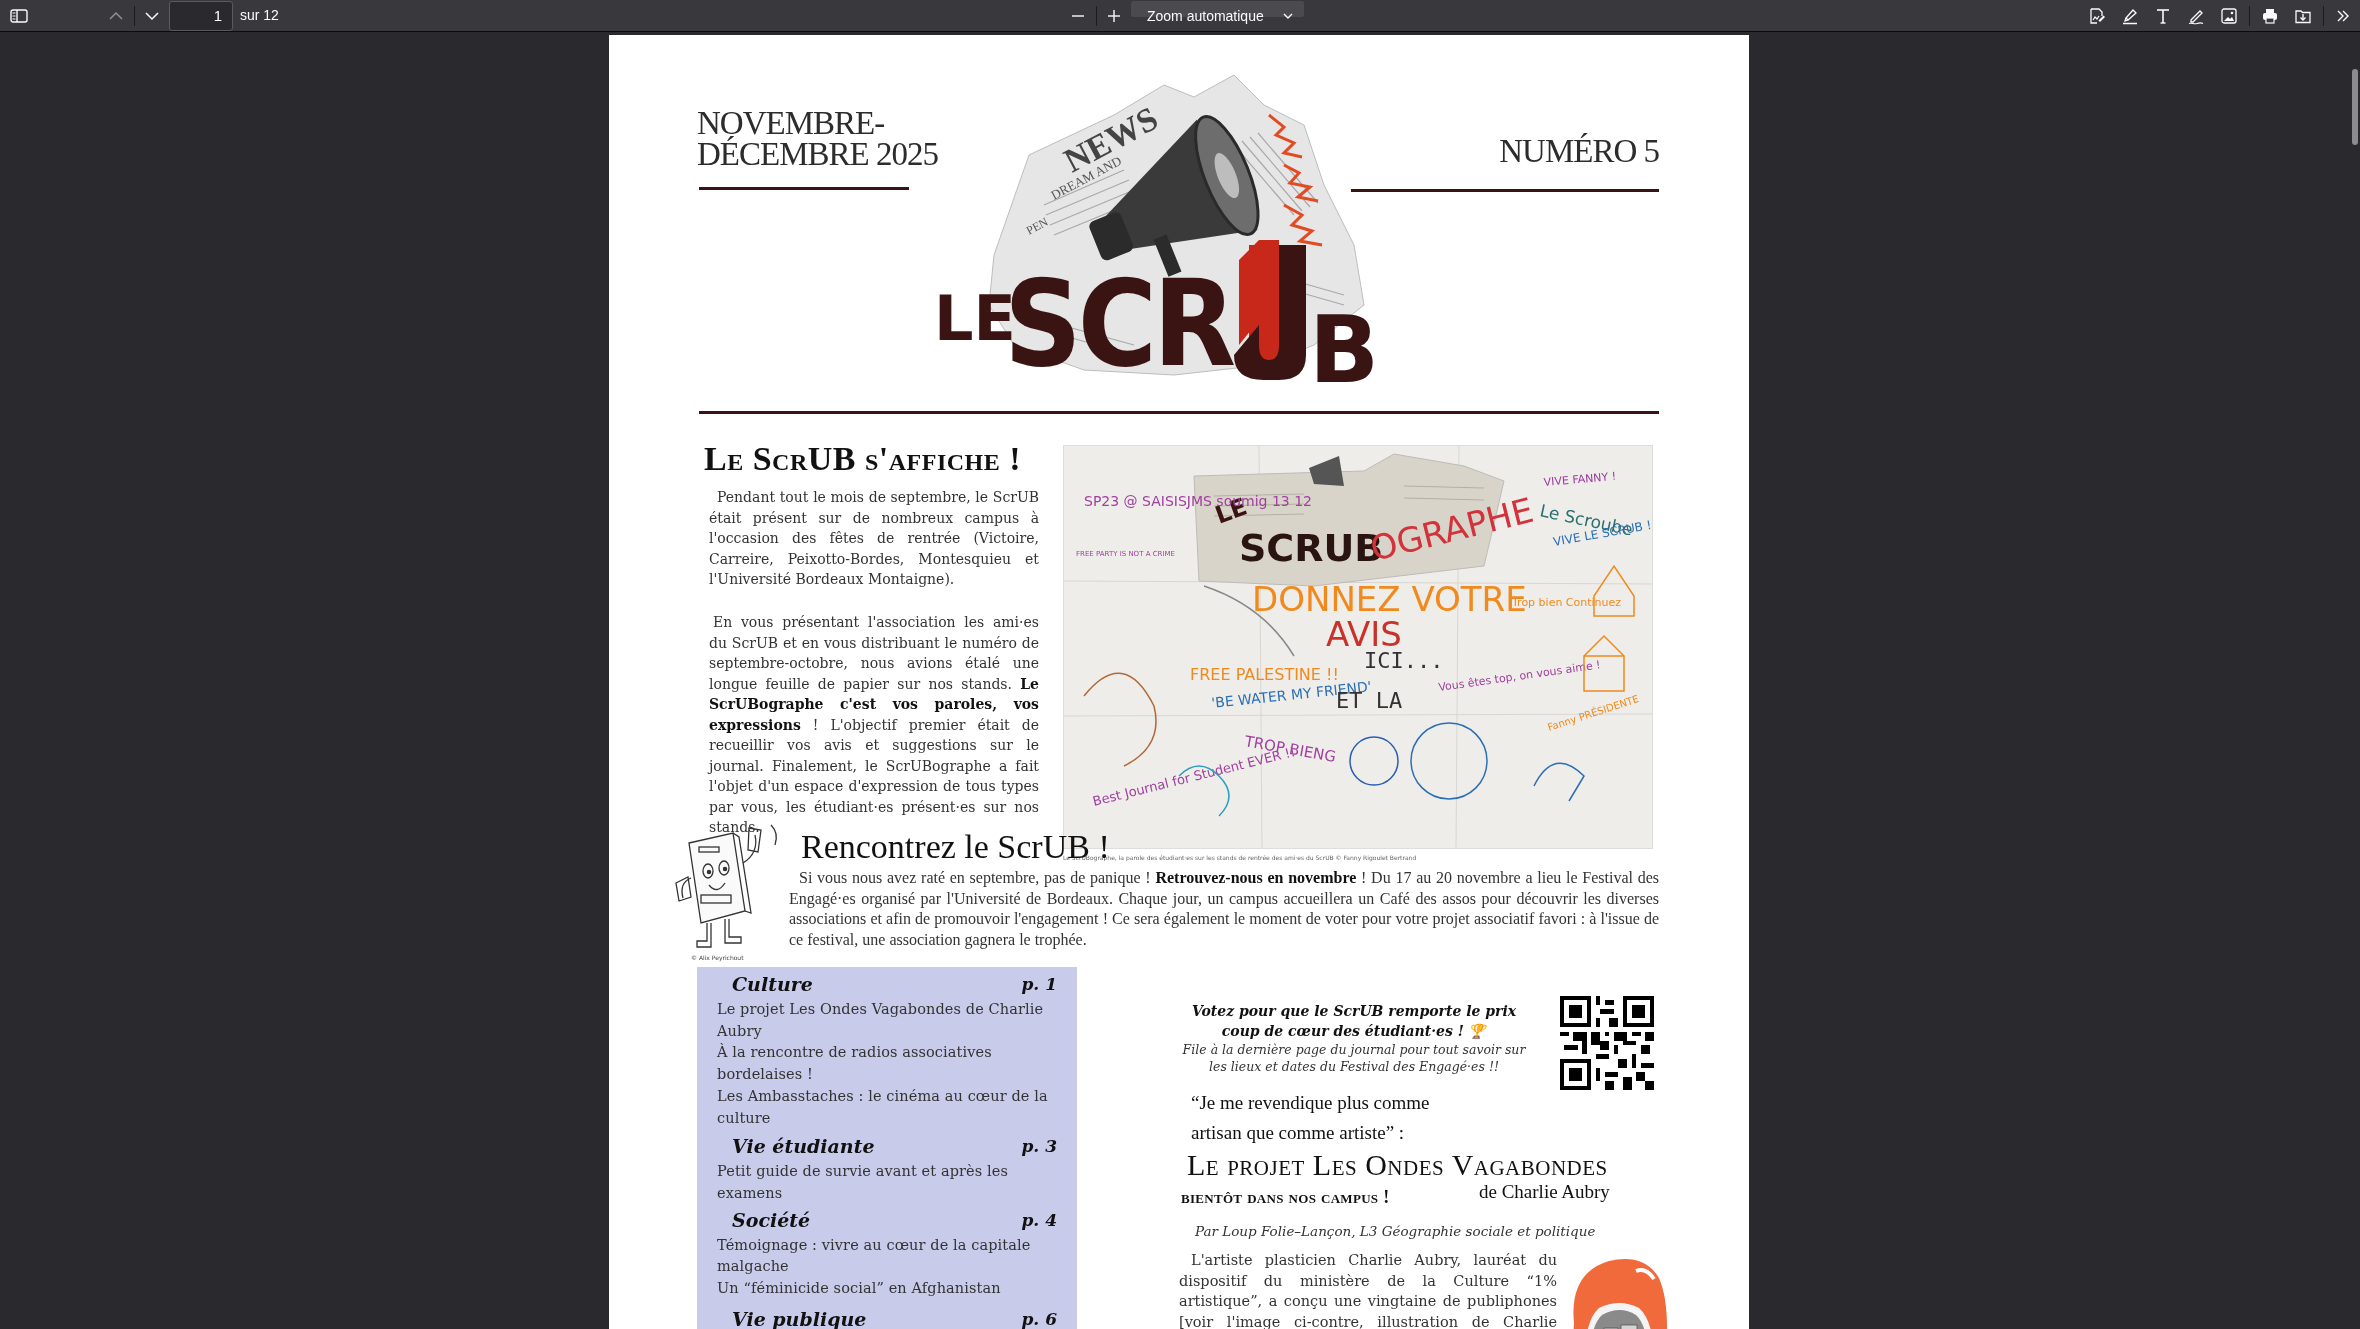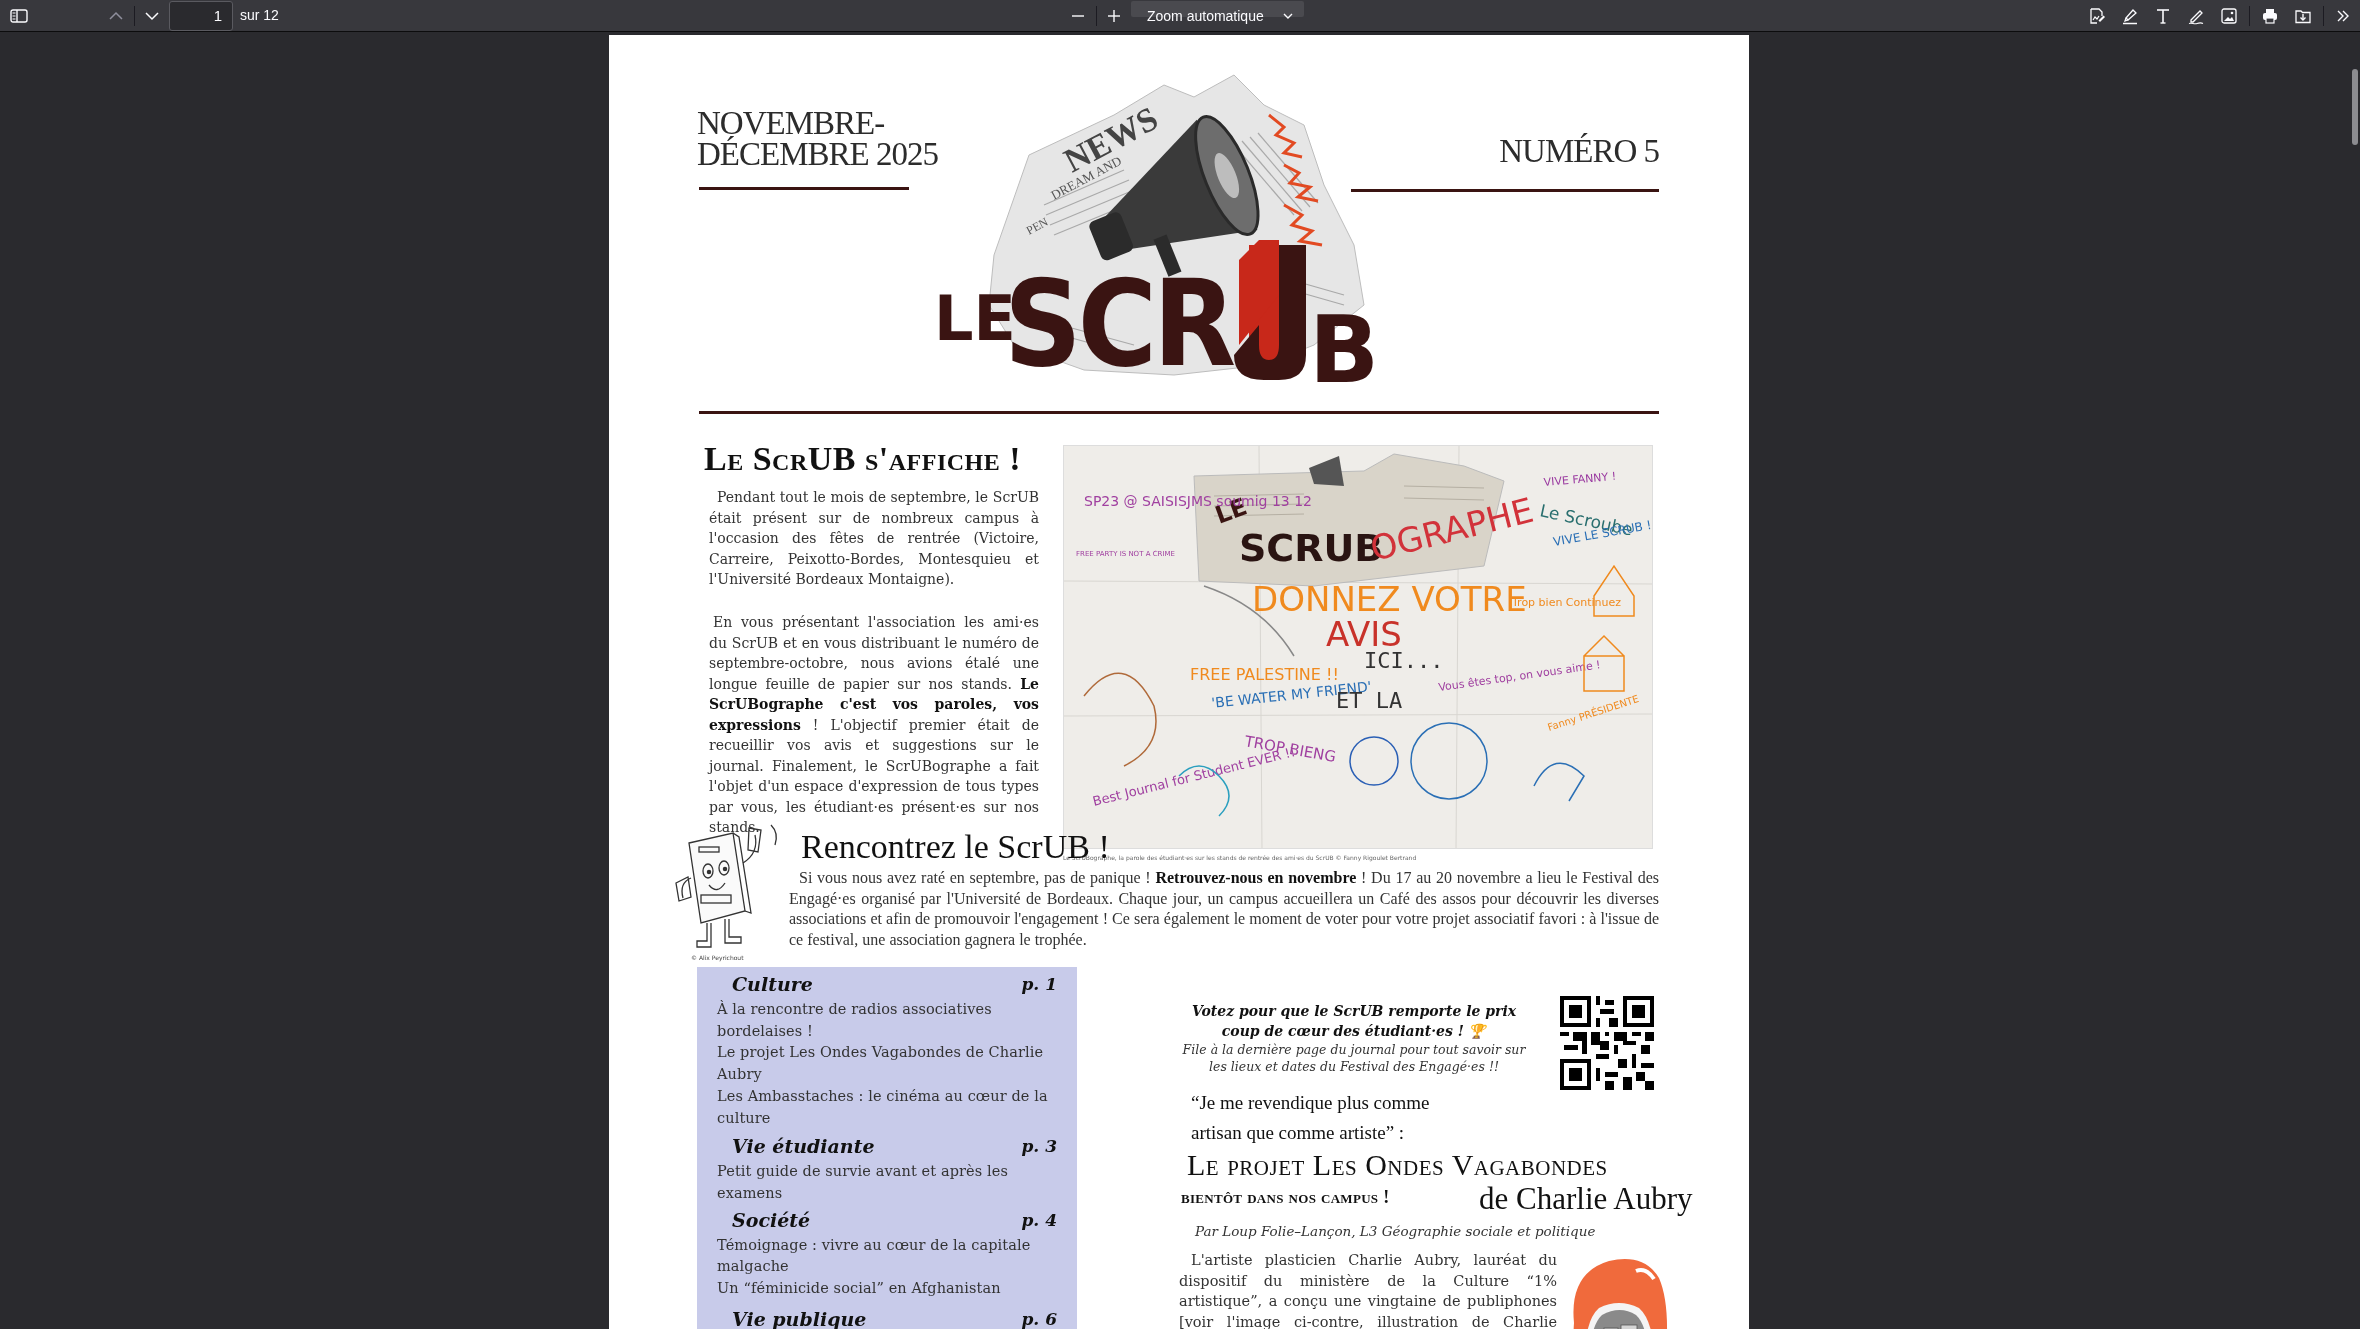--- a/index.html
+++ b/index.html
@@ -54,21 +54,21 @@
   
   .vote { position: absolute; left: 570px; top: 966px; width: 350px; text-align: center; font-family: "DejaVu Serif", serif; color: #111; }
   .vote .v1 { font-style: italic; font-weight: bold; font-size: 14px; line-height: 20px; }
   .vote .v2 { font-style: italic; font-size: 12.5px; line-height: 17px; color: #333; }
   .trophy { display: inline-block; color: #e0a020; }
   .qr { position: absolute; left: 951px; top: 961px; width: 94px; height: 94px; }
 
   .quote { position: absolute; left: 582px; top: 1053px; font-family: "Liberation Serif", serif; font-size: 19px; line-height: 30px; color: #111; }
   .proj-title { position: absolute; left: 578px; top: 1113px; font-family: "Liberation Serif", serif; font-size: 30px; font-variant: small-caps; color: #111; letter-spacing: 0.5px; }
   .proj-sub { position: absolute; left: 572px; top: 1152px; font-family: "Liberation Serif", serif; font-size: 18px; font-weight: bold; font-variant: small-caps; color: #111; letter-spacing: 0.3px; }
-  .proj-by { position: absolute; left: 870px; top: 1146px; font-family: "Liberation Serif", serif; font-size: 31px; color: #111; }
+  .proj-by { position: absolute; left: 870px; top: 1146px; font-family: "Liberation Serif", serif; font-size: 19px; color: #111; }
   .byline { position: absolute; left: 586px; top: 1188px; font-family: "DejaVu Serif", serif; font-style: italic; font-size: 13.5px; color: #333; }
   .p4 { position: absolute; left: 570px; top: 1215px; width: 378px; font-family: "DejaVu Serif", serif; font-size: 14.5px; line-height: 20.5px; color: #333; text-align: justify; text-indent: 12px; }
   .phone { position: absolute; left: 955px; top: 1218px; width: 110px; height: 120px; }
 </style>
 </head>
 <body>
 
 <div class="toolbar">
   <div class="tb-btn" style="left:4px;width:30px;">
     <span>
@@ -340,22 +340,22 @@
   </div>
   <div class="h-rencontrez">Rencontrez le ScrUB !</div>
   <div class="p3"><span>Si vous nous avez raté en septembre, pas de panique ! </span><b>Retrouvez-nous en novembre</b><span> ! Du 17 au 20 novembre a lieu le Festival des Engagé·es organisé par l'Université de Bordeaux. Chaque jour, un campus accueillera un Café des assos pour découvrir les diverses associations et afin de promouvoir l'engagement ! Ce sera également le moment de voter pour votre projet associatif favori : à l'issue de ce festival, une association gagnera le trophée.</span></div>
 
   <div class="toc">
     <div class="toc-sec" style="margin-top:2px;">
       <div class="toc-head">
           <span>Culture</span>
           <span class="pg">p. 1</span>
         </div>
+      <div class="toc-item">Le projet Les Ondes Vagabondes de Charlie Aubry</div>
       <div class="toc-item">À la rencontre de radios associatives bordelaises !</div>
-      <div class="toc-item">Le projet Les Ondes Vagabondes de Charlie Aubry</div>
       <div class="toc-item">Les Ambasstaches : le cinéma au cœur de la culture</div>
     </div>
     <div class="toc-sec" style="margin-top:2px;">
       <div class="toc-head">
           <span>Vie étudiante</span>
           <span class="pg">p. 3</span>
         </div>
       <div class="toc-item">Petit guide de survie avant et après les examens</div>
     </div>
     <div class="toc-sec" style="margin-top:0px;">

